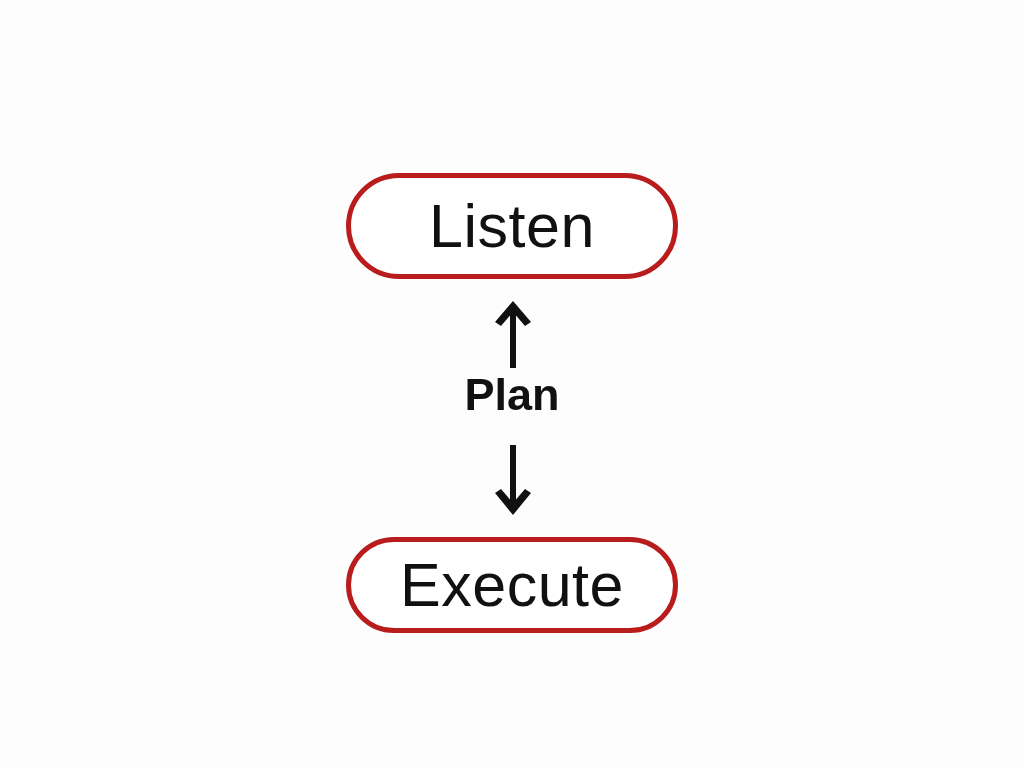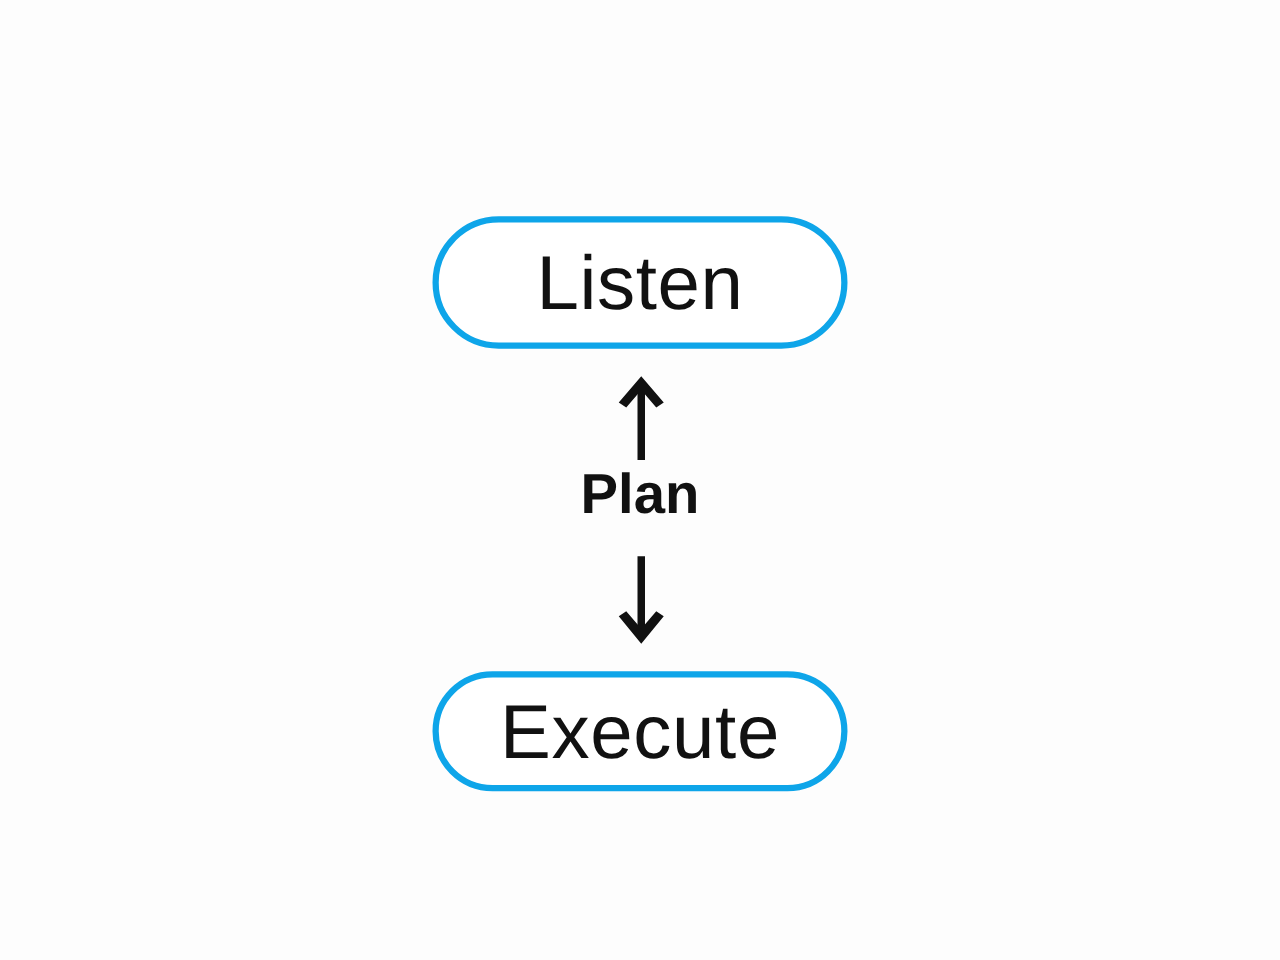--- a/index.html
+++ b/index.html
@@ -16,21 +16,21 @@
     font-family: "Liberation Sans", sans-serif;
   }
 
   .node {
     position: absolute;
     box-sizing: border-box;
     display: flex;
     align-items: center;
     justify-content: center;
     background: #ffffff;
-    border: 5px solid #0ea5e9;
+    border: 5px solid #b91c1c;
     border-radius: 999px;
     text-align: right;
   }
   .node-label {
     font-family: "Liberation Sans", sans-serif;
     font-size: 61px;
     font-weight: 400;
     color: #111111;
     letter-spacing: 0.5px;
     line-height: 1;

